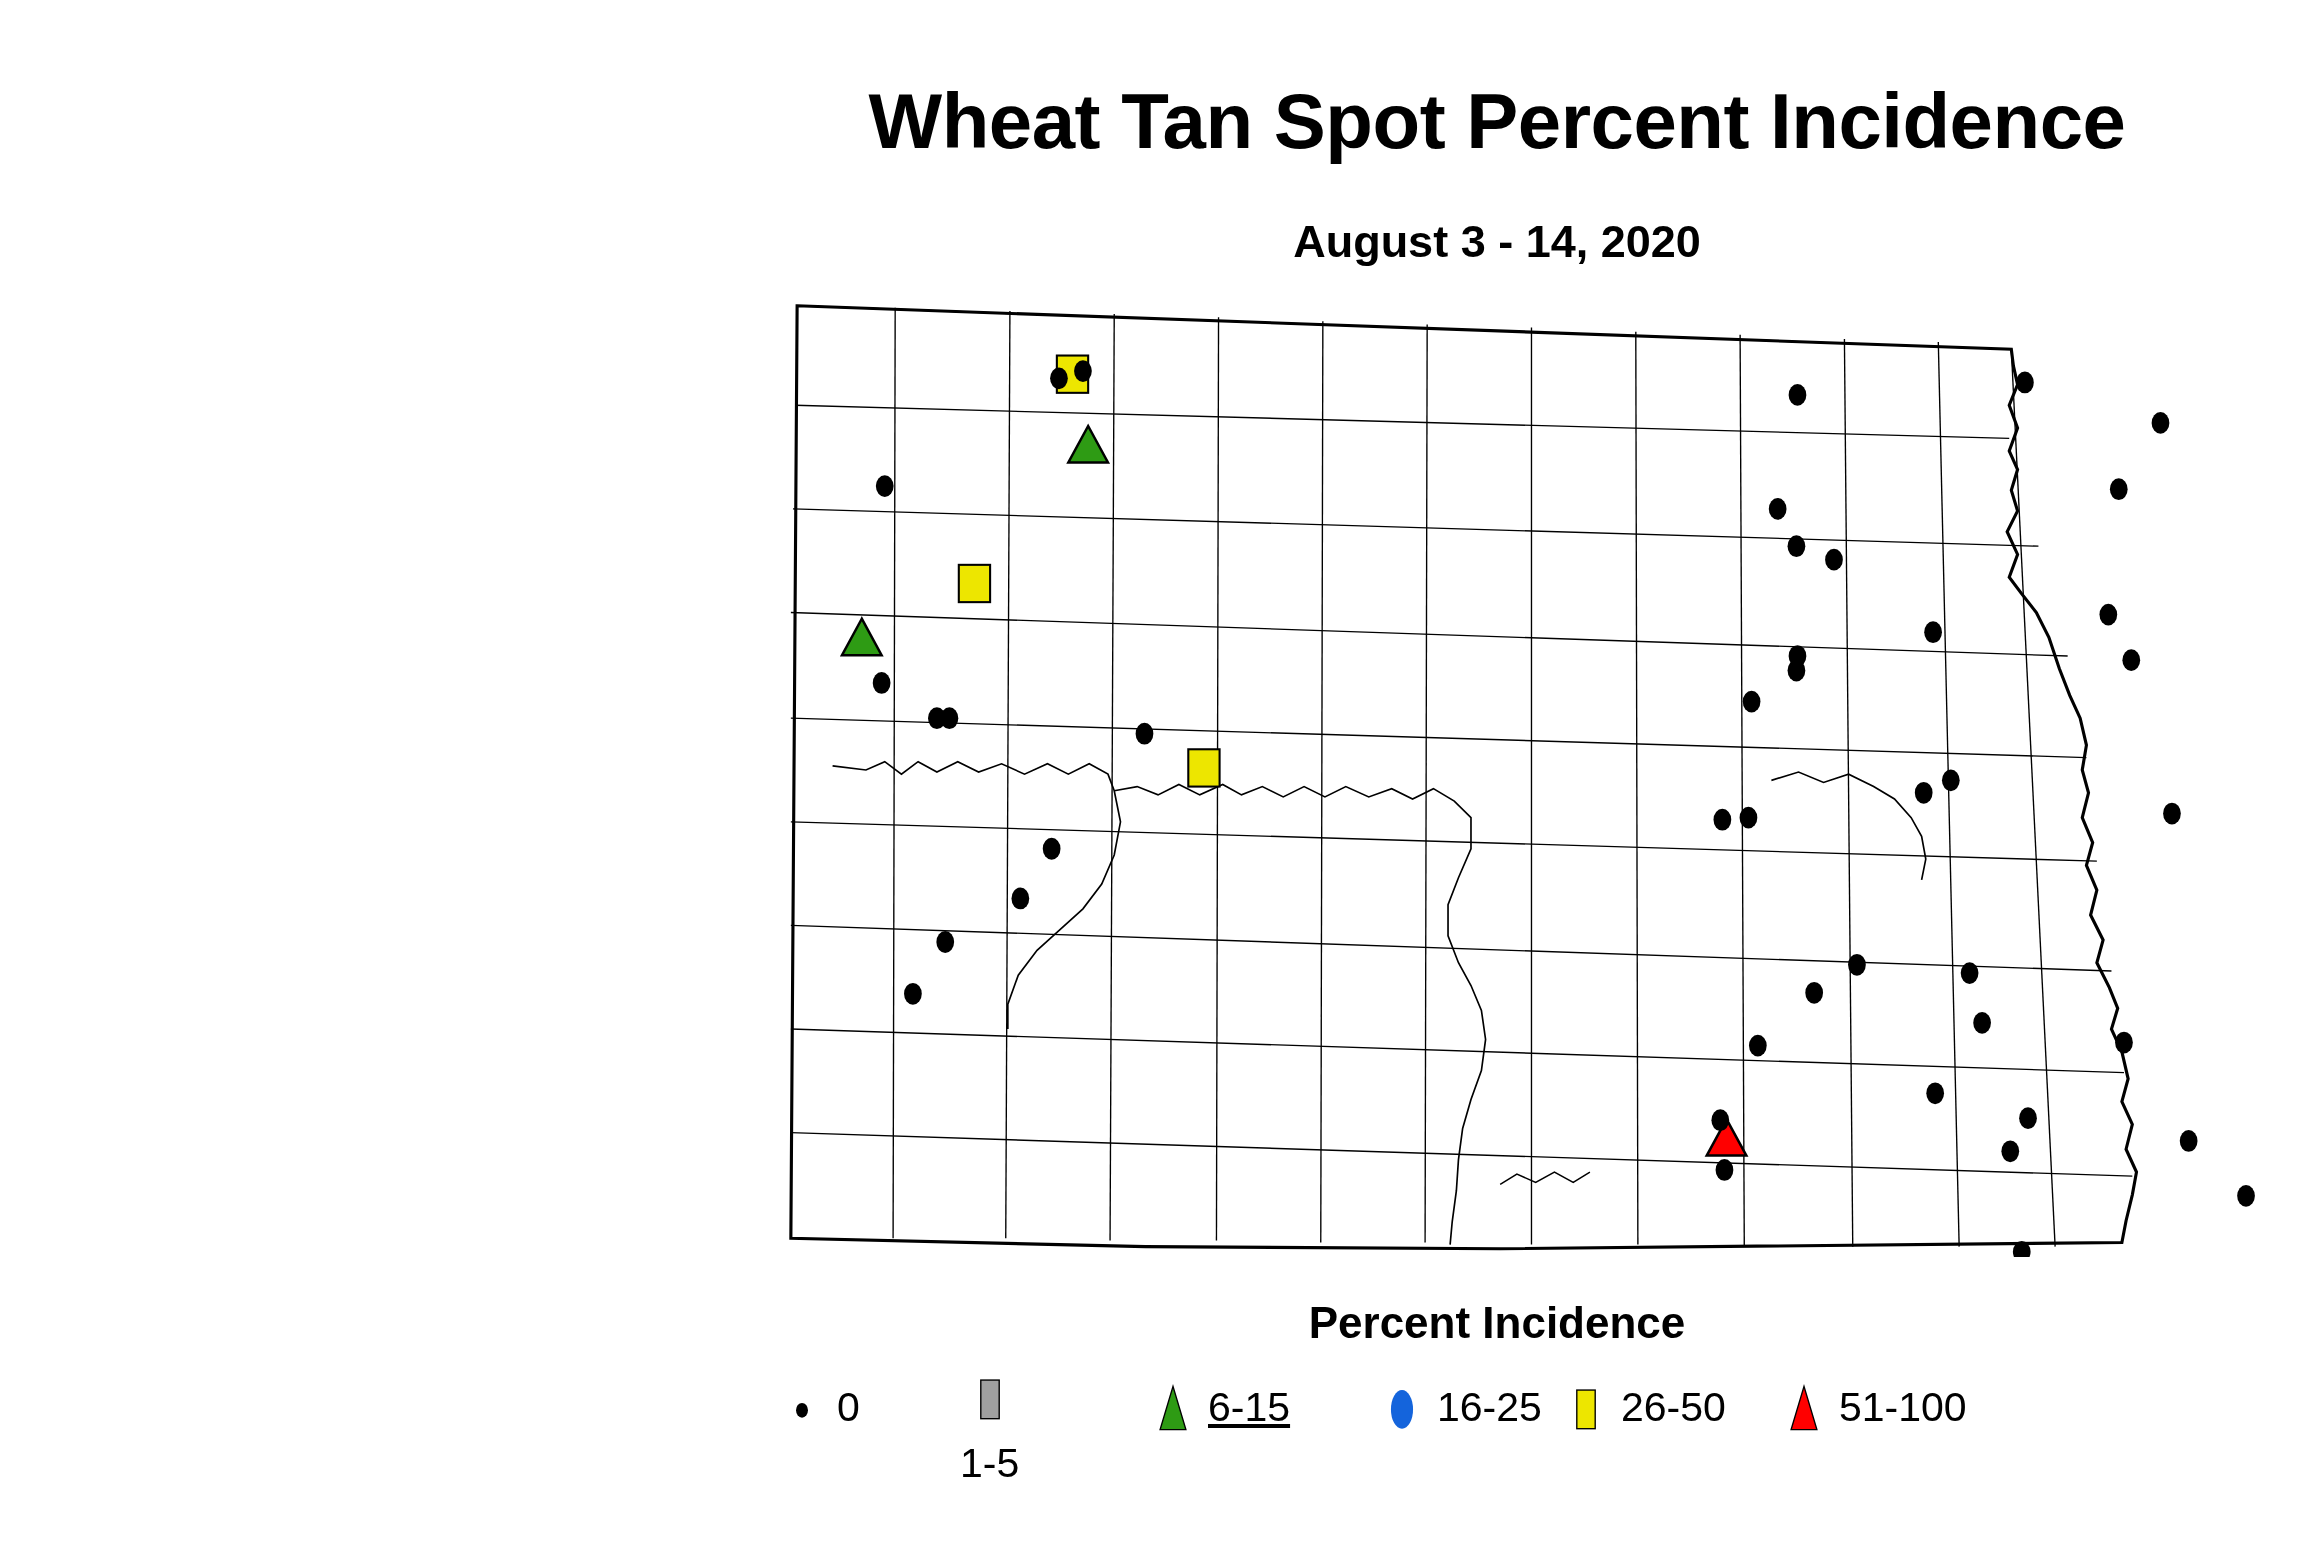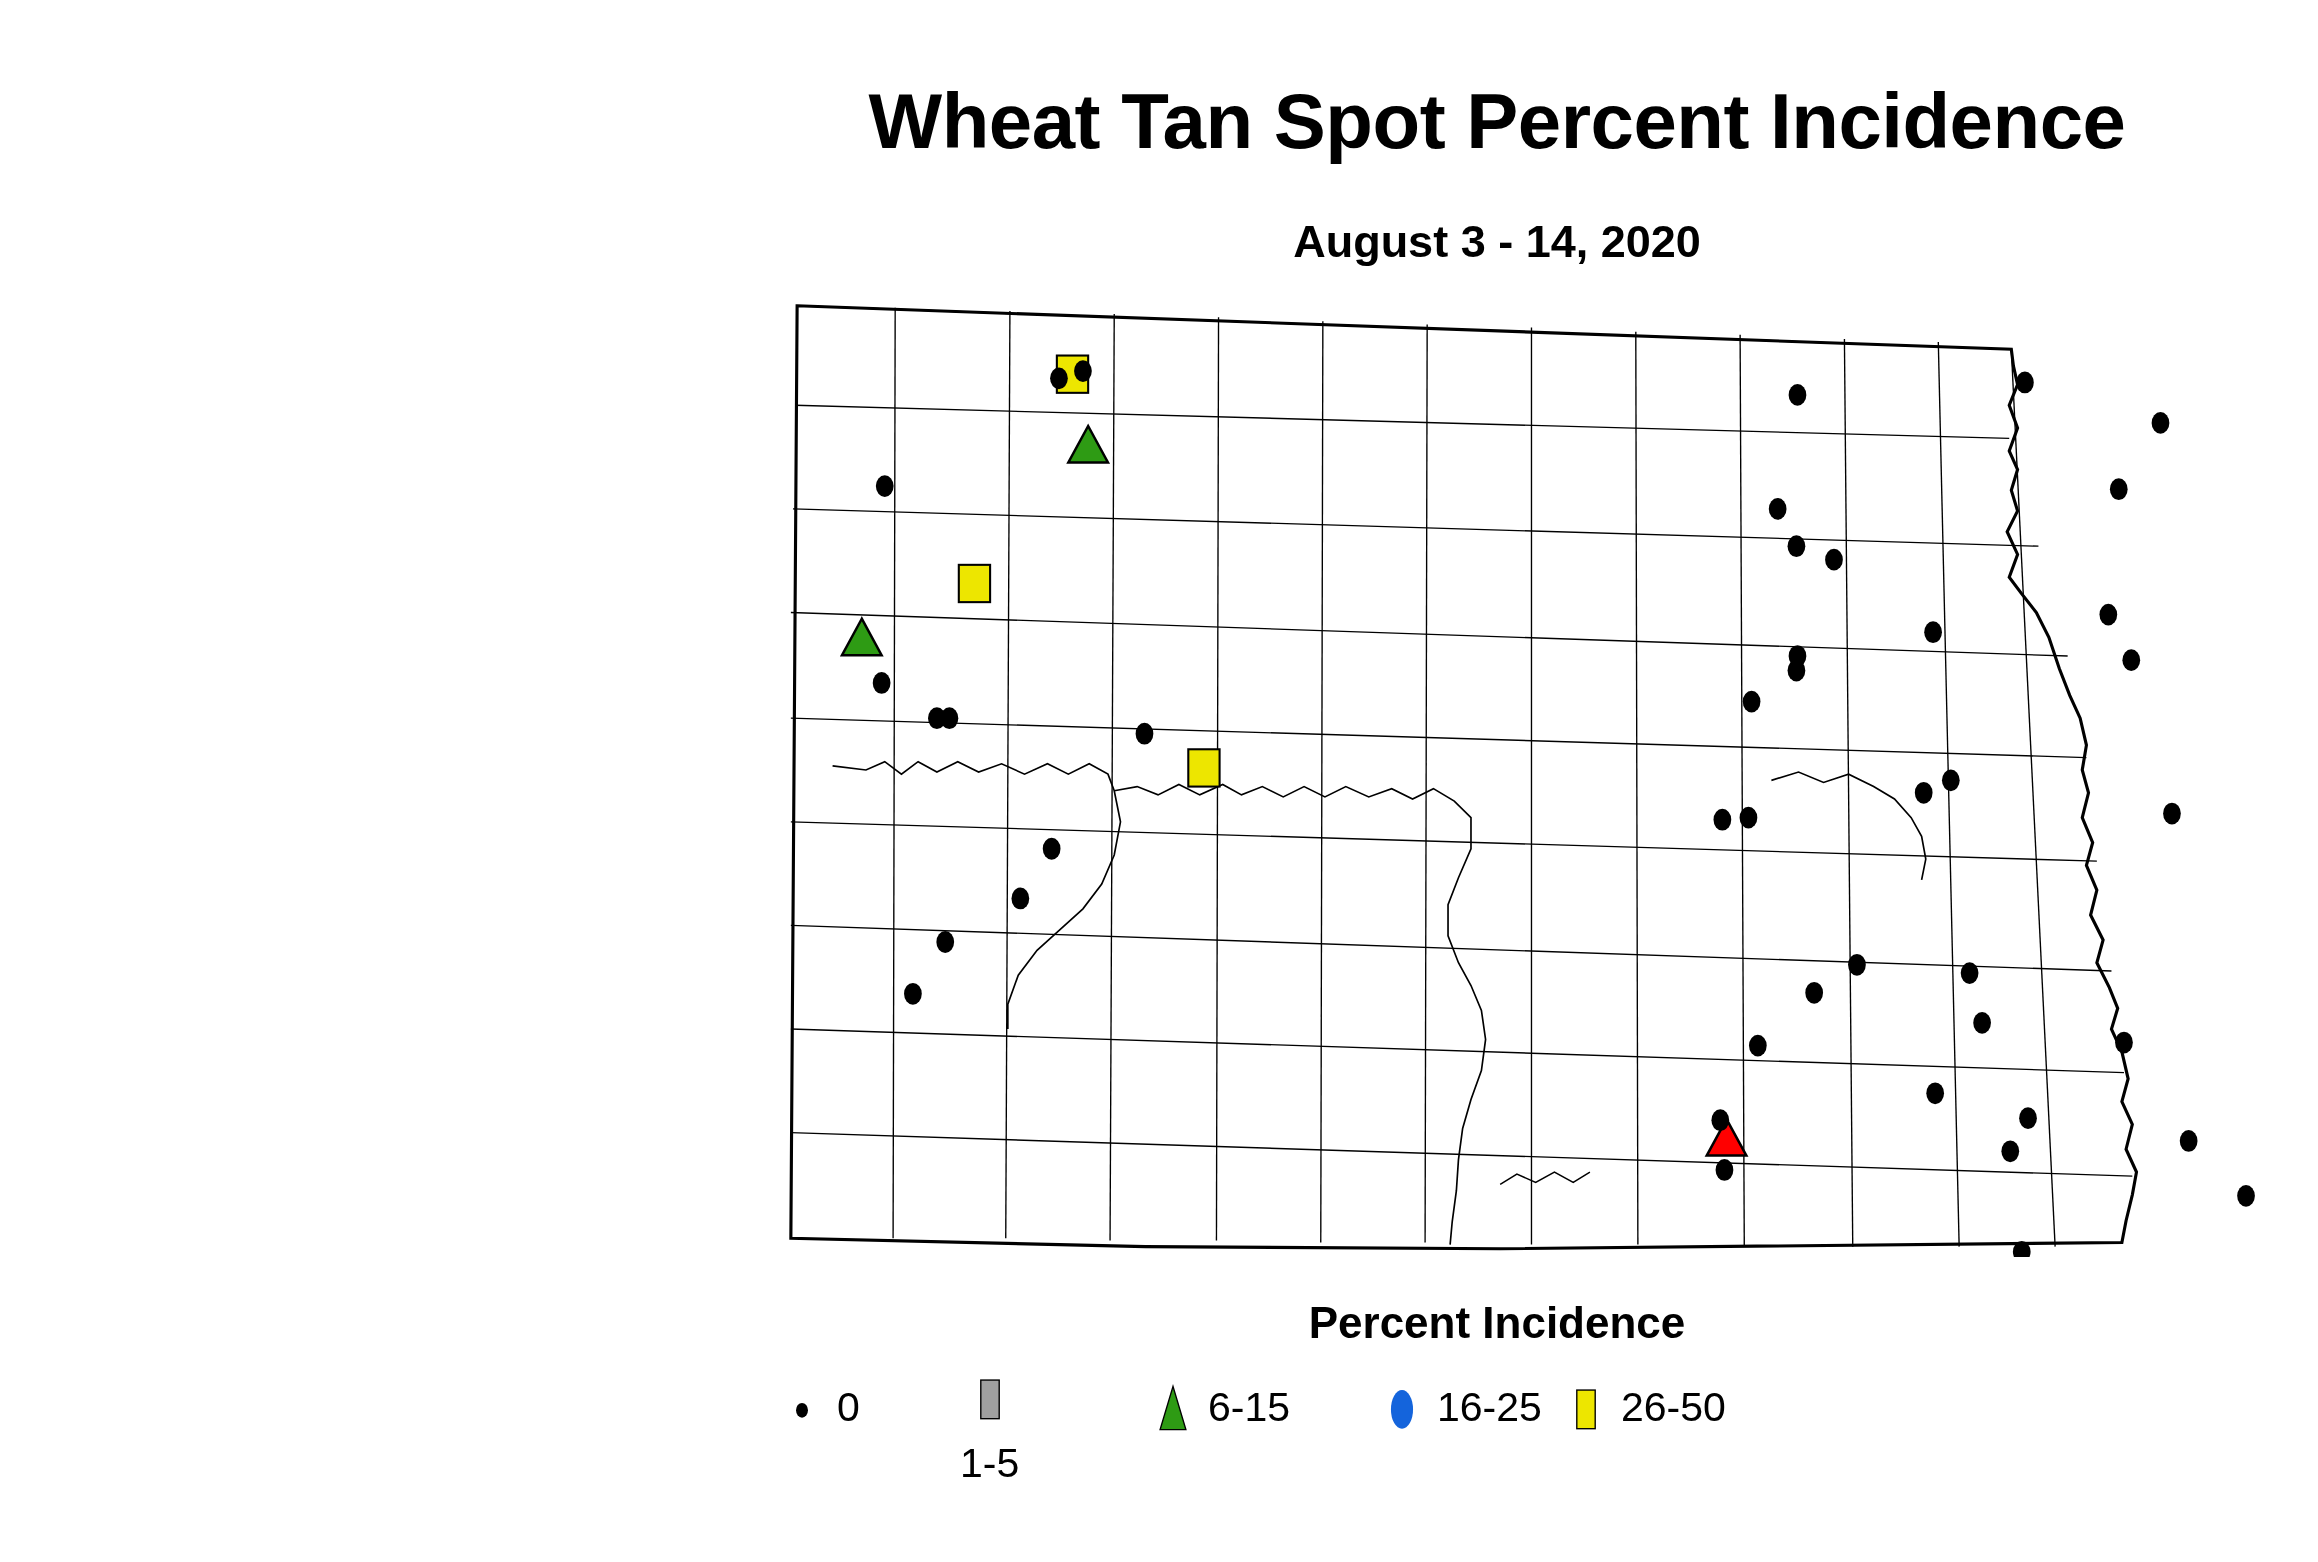--- a/index.html
+++ b/index.html
@@ -249,34 +249,40 @@
           <ellipse cx="50" cy="70" rx="13" ry="16" fill="#000000"></ellipse>
         </svg>
         <span class="legend-label">0</span>
       </div>
       <div class="legend-item" style="left: 181px; flex-direction: column;">
         <svg class="sw" width="46" height="60" viewBox="0 0 100 130">
           <rect x="30" y="26" width="40" height="84" fill="#A0A0A0" stroke="#000" stroke-width="3"></rect>
         </svg>
         <span class="legend-label">1-5</span>
       </div>
-      <div class="legend-item" style="left: 371px;">
+      <div class="legend-item" style="left: 371px; text-decoration: underline;">
         <svg class="sw" width="46" height="60" viewBox="0 0 100 130">
           <polygon points="50,18 22,112 78,112" fill="#2E9B14" stroke="#000" stroke-width="3"></polygon>
         </svg>
         <span class="legend-label">6-15</span>
       </div>
       <div class="legend-item" style="left: 600px;">
         <svg class="sw" width="46" height="60" viewBox="0 0 100 130">
           <ellipse cx="50" cy="68" rx="24" ry="42" fill="#1464DC"></ellipse>
         </svg>
         <span class="legend-label">16-25</span>
       </div>
       <div class="legend-item" style="left: 784px;">
         <svg class="sw" width="46" height="60" viewBox="0 0 100 130">
           <rect x="30" y="26" width="40" height="84" fill="#EDE600" stroke="#000" stroke-width="3"></rect>
         </svg>
         <span class="legend-label">26-50</span>
       </div>
+      <div class="legend-item" style="left: 1002px;">
+        <svg class="sw" width="46" height="60" viewBox="0 0 100 130">
+          <polygon points="50,18 22,112 78,112" fill="#FF0000" stroke="#000" stroke-width="3"></polygon>
+        </svg>
+        <span class="legend-label">51-100</span>
+      </div>
     </div>
 
 </div>
 
 
 </body></html>

